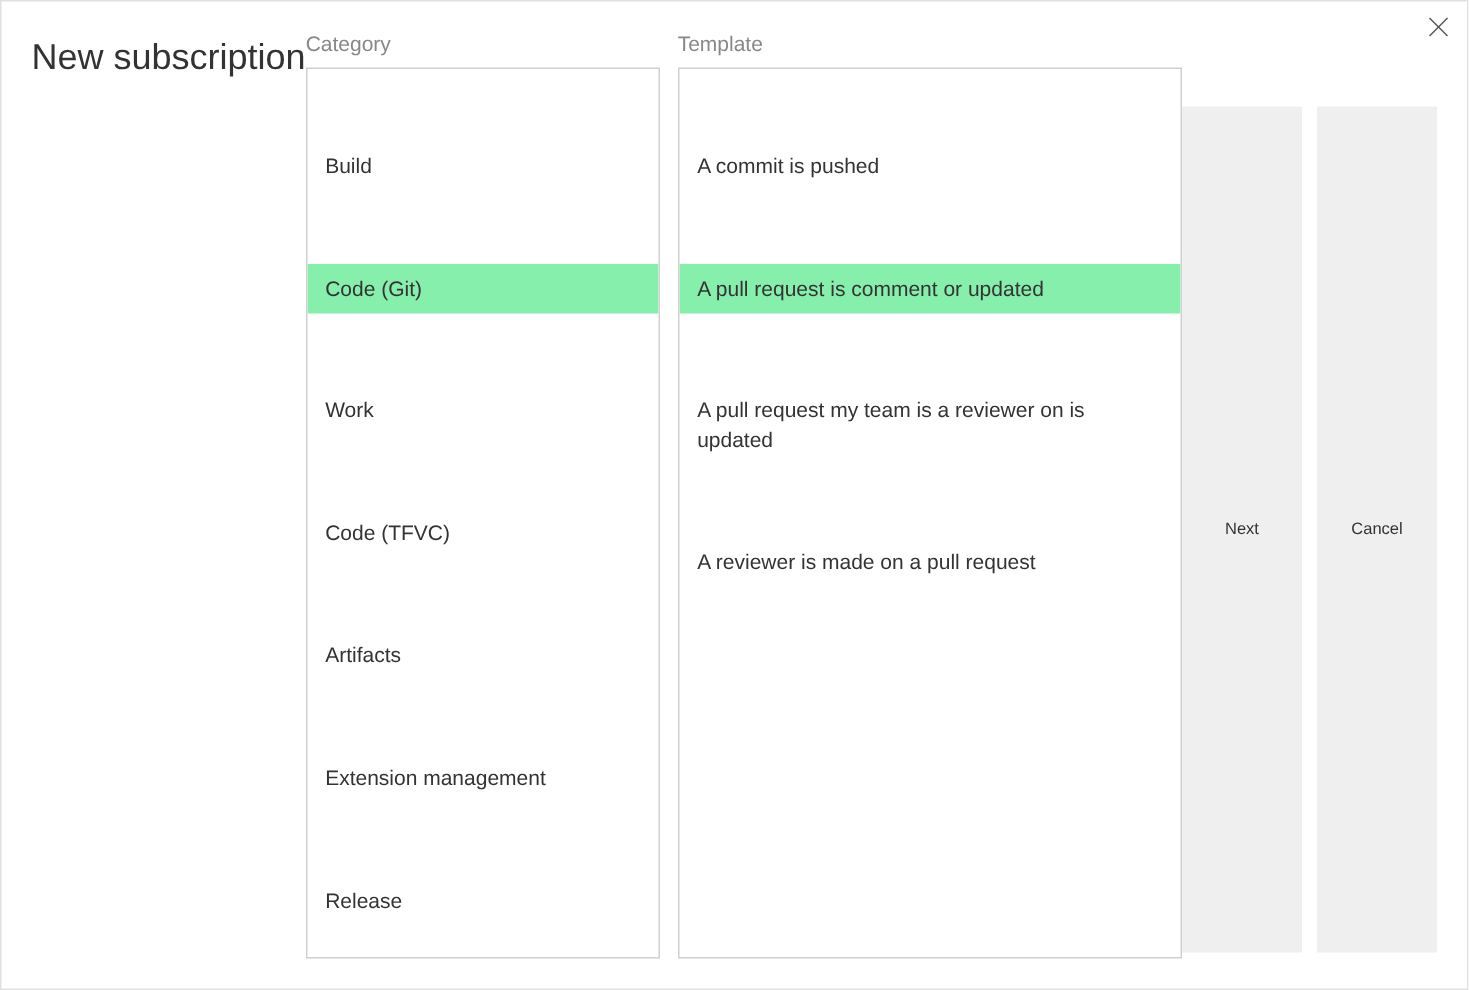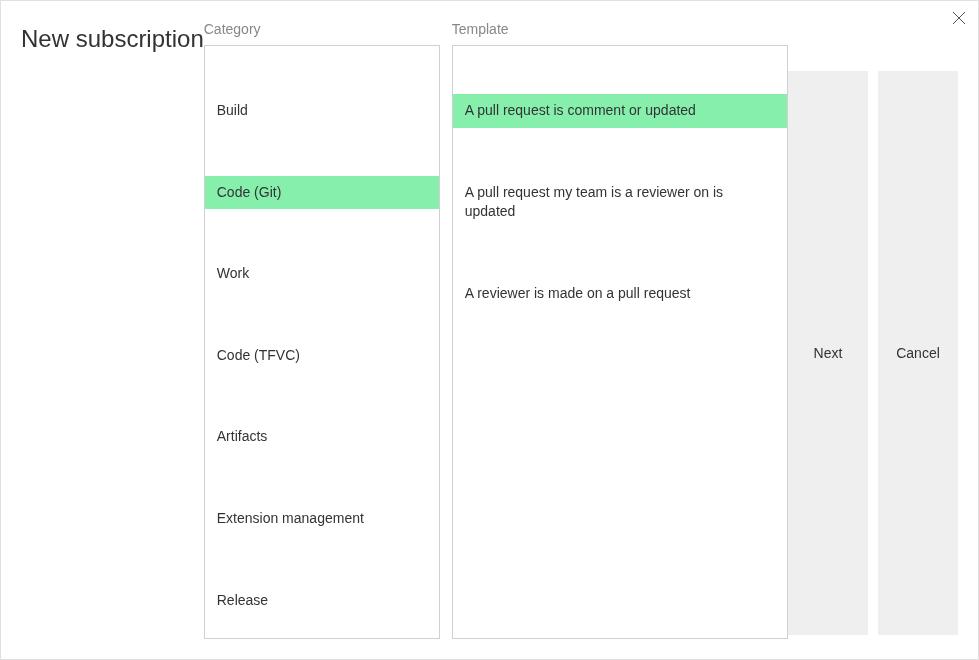--- a/index.html
+++ b/index.html
@@ -85,21 +85,21 @@
     .footer {
       display: flex;
       justify-content: flex-end;
       gap: 10px;
       margin-top: 50px;
       padding-bottom: 4px;
     }
     .btn {
       min-width: 80px;
       padding: 7px 18px;
-      font-size: 14px;
+      font-size: 11px;
       font-family: inherit;
       border: none;
       background: #efefef;
       color: #333;
       cursor: pointer;
     }
   </style>
 </head>
 <body>
 
@@ -122,20 +122,21 @@
           <div class="list-item">Work</div>
           <div class="list-item">Code (TFVC)</div>
           <div class="list-item">Artifacts</div>
           <div class="list-item">Extension management</div>
           <div class="list-item">Release</div>
         </div>
     </div>
     <div class="column column-template">
       <div class="column-label">Template</div>
       <div class="list-box" id="template-list">
+          <div class="list-item">A commit is pushed</div>
           <div class="list-item selected">A pull request is comment or updated</div>
           <div class="list-item">A pull request my team is a reviewer on is updated</div>
           <div class="list-item">A reviewer is made on a pull request</div>
         </div>
     </div>
   </div>
 
   <div class="footer">
     <button class="btn">Next</button>
     <button class="btn">Cancel</button>

